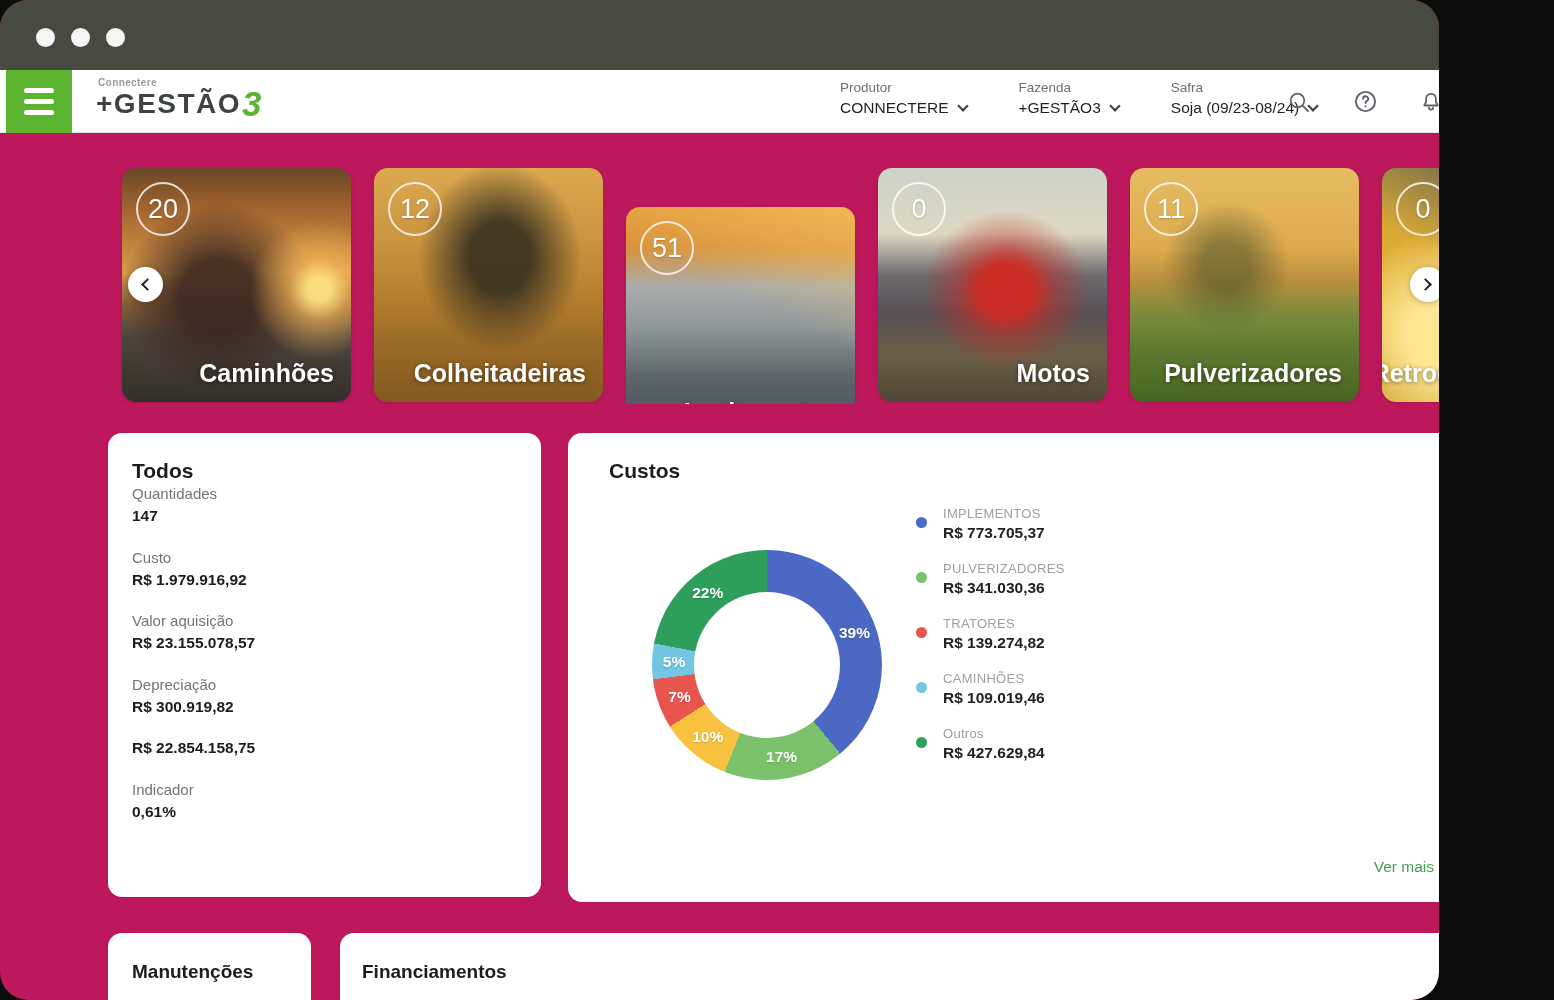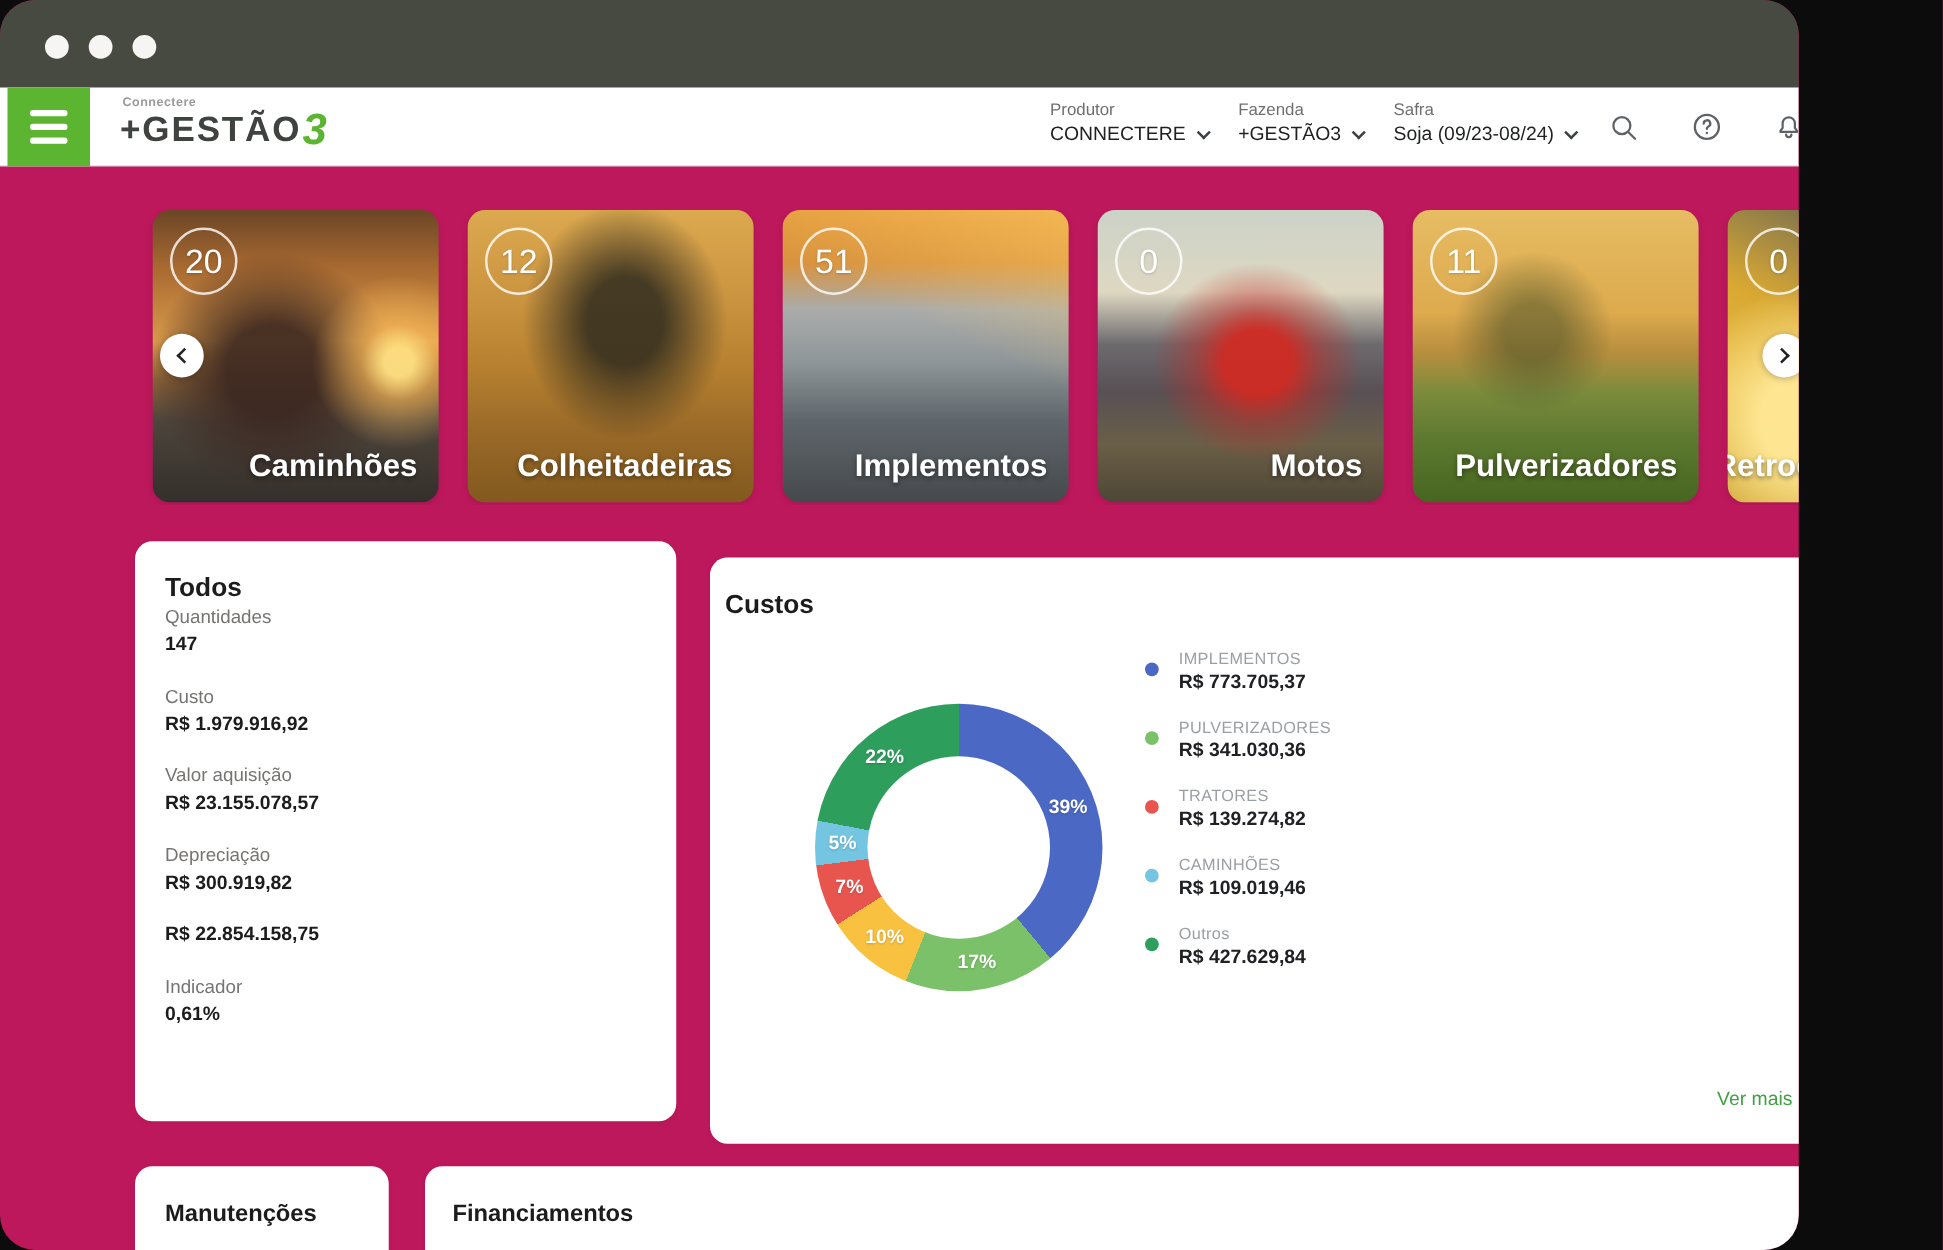--- a/index.html
+++ b/index.html
@@ -17,21 +17,21 @@
   .appbar { position:absolute; top:70px; left:0; right:0; height:63px; background:#ffffff; border-bottom:1px solid #e2e2df; }
   .hamburger { position:absolute; left:6px; top:0; width:66px; height:63px; background:#5cb531; display:flex; flex-direction:column; justify-content:center; align-items:center; gap:6px; cursor:pointer; }
   .hamburger span { display:block; width:30px; height:5px; border-radius:3px; background:#ffffff; }
 
   .brand { position:absolute; left:96px; top:8px; line-height:1; }
   .brand-top { font-size:10px; color:#9a9a98; letter-spacing:.4px; font-weight:700; margin-left:2px; }
   .brand-main { font-size:28px; font-weight:700; color:#3f4340; letter-spacing:1.5px; margin-top:2px; display:flex; align-items:flex-end; }
   .brand-main .plus { color:#3f4340; }
   .brand-main .three { color:#5cb531; font-style:italic; font-size:35px; font-weight:700; line-height:.8; margin-left:1px; }
 
-  .selectors { position:absolute; left:840px; top:10px; display:flex; gap:24px; }
+  .selectors { position:absolute; left:840px; top:10px; display:flex; gap:52px; }
   .selector { cursor:pointer; }
   .selector .lab { font-size:13.5px; color:#6f6f6d; margin-bottom:4px; }
   .selector .val { font-size:15.5px; color:#1f2020; font-weight:500; display:flex; align-items:center; }
   .chev { display:inline-block; width:8px; height:8px; border-right:2px solid #3c4043; border-bottom:2px solid #3c4043; transform:rotate(45deg); margin-left:10px; margin-top:-4px; }
 
   .appbar-icons { position:absolute; left:1286px; top:0; height:63px; display:flex; align-items:center; gap:40px; }
   .icon-btn { width:26px; height:26px; display:flex; align-items:center; justify-content:center; cursor:pointer; }
   .icon-btn svg { stroke:#5f6368; fill:none; stroke-width:1.8; stroke-linecap:round; stroke-linejoin:round; }
   .avatar { width:42px; height:35px; border-radius:13px; overflow:hidden; position:relative; background:linear-gradient(180deg,#b7d3d3 0%,#a9c6c9 60%,#9fbdc0 100%); cursor:pointer; }
   .avatar .head { position:absolute; left:13px; top:6px; width:16px; height:15px; border-radius:50%; background:#e6bd97; }
@@ -47,21 +47,21 @@
 
   .ph-caminhoes { background:
     radial-gradient(circle at 86% 52%, rgba(255,224,130,.95) 0 5%, rgba(255,190,90,.55) 13%, rgba(255,180,80,0) 30%),
     radial-gradient(ellipse at 42% 55%, rgba(58,38,32,.9) 0 20%, rgba(58,38,32,0) 52%),
     linear-gradient(180deg,#6b4526 0%,#a96a31 20%,#d89a4b 45%,#8a6238 58%,#4d453c 72%,#332f2a 100%); }
   .ph-colheitadeiras { background:
     radial-gradient(ellipse at 55% 38%, rgba(45,42,30,.85) 0 17%, rgba(45,42,30,0) 46%),
     linear-gradient(180deg,#dca94f 0%,#cb9440 30%,#b57f2f 55%,#9a6a28 75%,#83591f 100%); text-decoration: underline; }
   .ph-implementos { background:
     linear-gradient(205deg, rgba(255,205,100,.55) 0%, rgba(255,205,100,0) 42%),
-    linear-gradient(180deg,#e49b3d 0%,#d8933f 18%,#aaacab 34%,#8f9699 52%,#5f666b 72%,#45494c 100%); }
+    linear-gradient(180deg,#e49b3d 0%,#d8933f 18%,#aaacab 34%,#8f9699 52%,#5f666b 72%,#45494c 100%); margin-top: 39px; }
   .ph-motos { background:
     radial-gradient(ellipse at 56% 52%, rgba(208,42,35,.95) 0 15%, rgba(190,45,40,.5) 27%, rgba(190,45,40,0) 46%),
     linear-gradient(180deg,#ccd2c8 0%,#ded8c2 28%,#6d6a6e 46%,#585055 62%,#6a5f47 80%,#4e4636 100%); }
   .ph-pulverizadores { background:
     radial-gradient(ellipse at 42% 42%, rgba(70,80,40,.55) 0 12%, rgba(70,80,40,0) 34%),
     linear-gradient(180deg,#e7bc63 0%,#ddaa4e 35%,#b98f3e 48%,#7d8b3c 62%,#5d7a30 78%,#46651f 100%); }
   .ph-retroescavadeiras { background:
     radial-gradient(circle at 28% 72%, rgba(255,232,150,.95) 0 16%, rgba(255,232,150,0) 45%),
     linear-gradient(205deg,#2f2a22 0%,#8a7a4a 25%,#d9a833 48%,#e6b83f 72%,#caa02e 100%); }
 
@@ -75,21 +75,21 @@
   
   .panel { position:absolute; background:#ffffff; border-radius:14px; box-shadow:0 1px 4px rgba(0,0,0,.07); }
   .panel-title { font-size:21px; font-weight:700; color:#1c1c1c; }
 
   .todos-panel { left:108px; top:433px; width:433px; height:464px; padding:26px 24px; }
   .stats { }
   .stat { margin-bottom:19.5px; }
   .stat .lab { font-size:15px; color:#757472; line-height:21px; }
   .stat .val { font-size:15.5px; color:#1c1c1c; font-weight:700; line-height:22px; margin-top:1px; }
 
-  .custos-panel { left:568px; top:433px; width:890px; height:469px; padding:26px 12px;margin-top:13px; }
+  .custos-panel { left:568px; top:433px; width:890px; height:469px; padding:26px 41px; }
 
   .donut-wrap { position:absolute; left:84px; top:117px; width:230px; height:230px; }
   .donut { position:absolute; inset:0; border-radius:50%; }
   .donut-hole { position:absolute; left:42px; top:42px; width:146px; height:146px; border-radius:50%; background:#ffffff; }
   .slice-label { position:absolute; transform:translate(-50%,-50%); color:#ffffff; font-size:15.5px; font-weight:700; text-shadow:0 1px 2px rgba(0,0,0,.18); }
 
   .legend { position:absolute; left:348px; top:72px; }
   .legend-item { position:relative; height:55px; padding-left:27px; }
   .legend-dot { position:absolute; left:0; top:12px; width:11px; height:11px; border-radius:50%; }
   .legend-lab { font-size:13px; color:#9a9fa4; letter-spacing:.3px; line-height:18px; }

